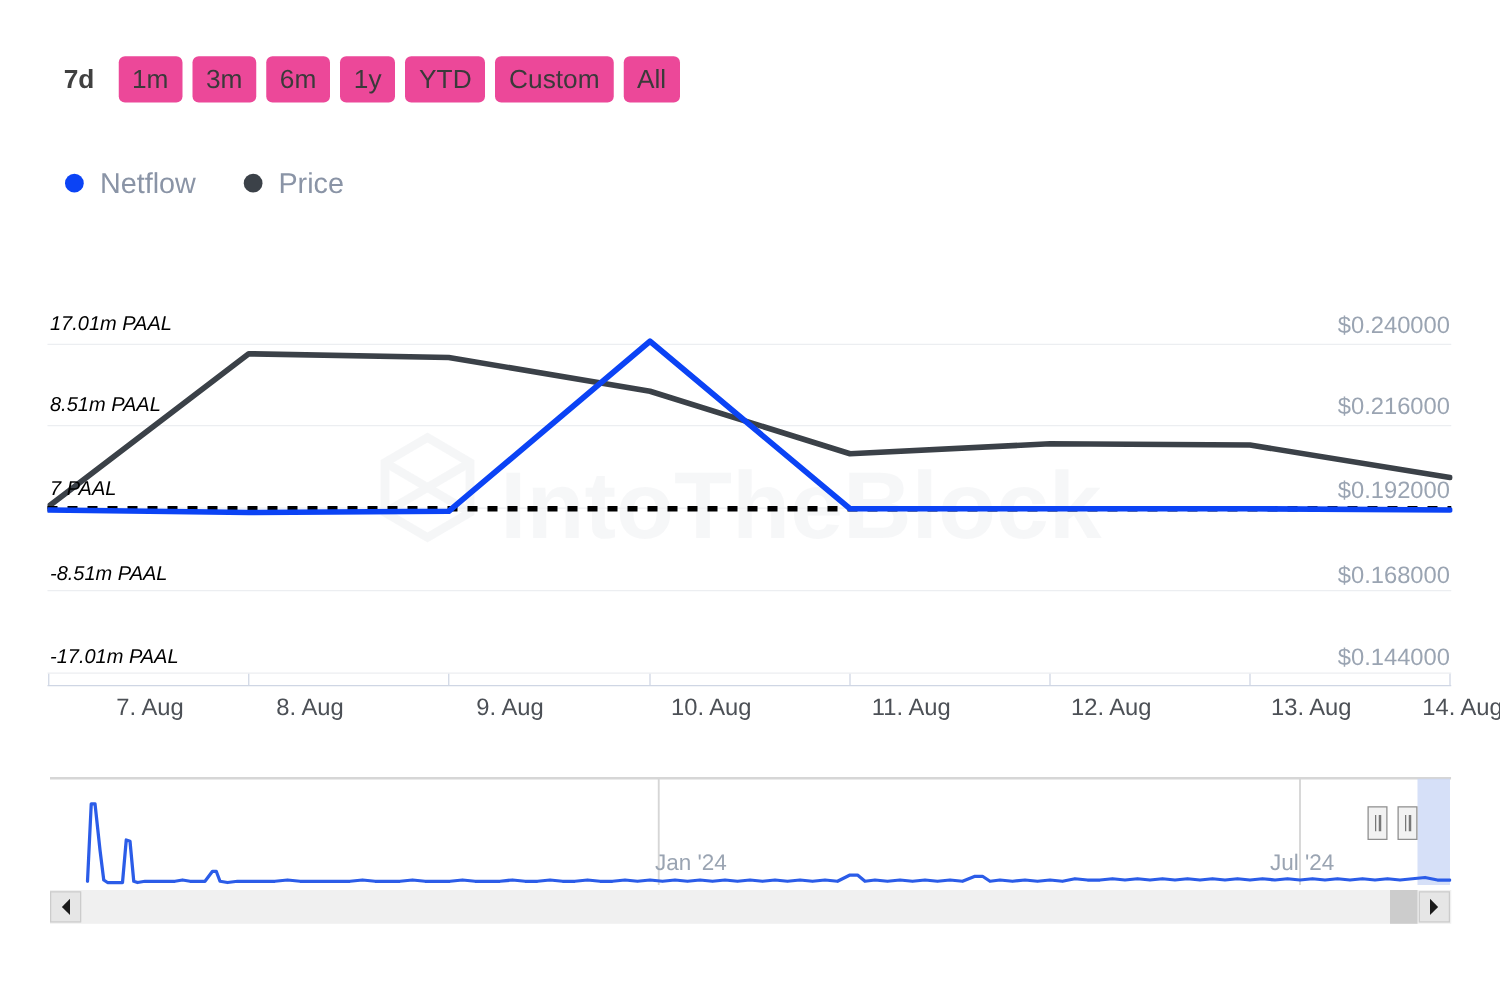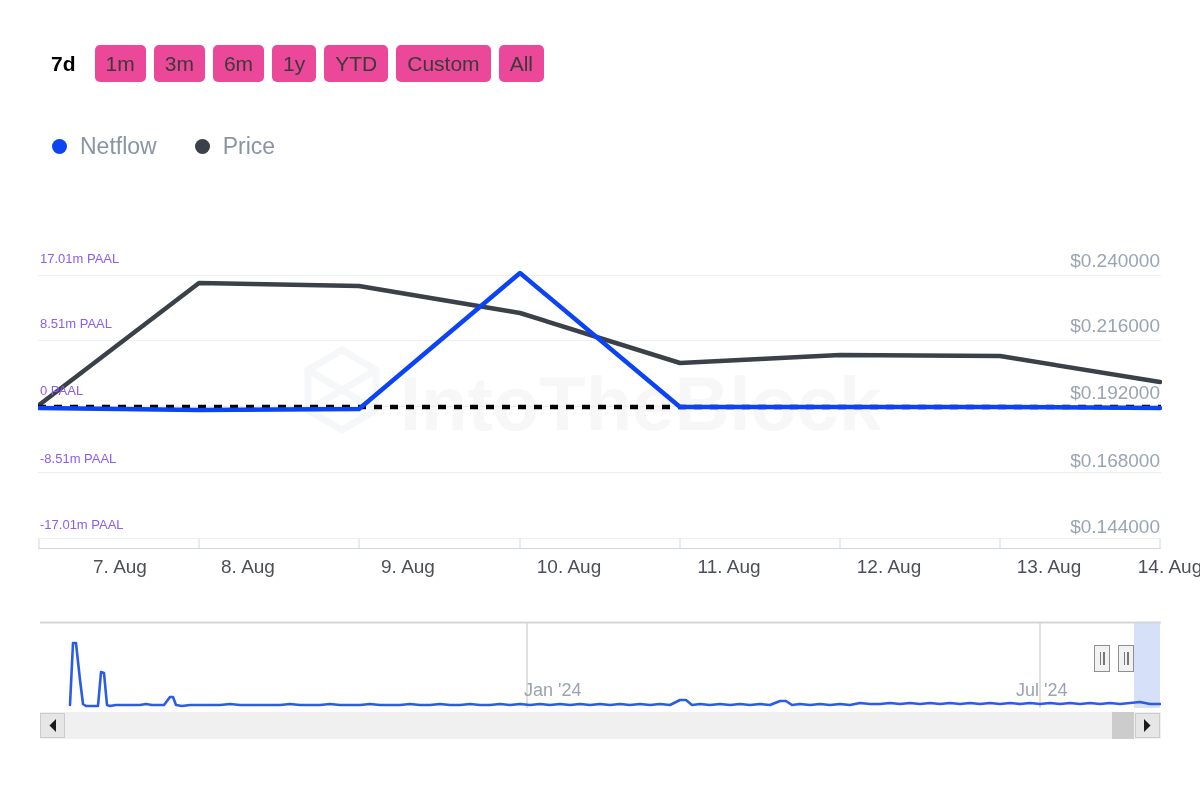--- a/index.html
+++ b/index.html
@@ -33,21 +33,21 @@
     background: #ec4899;
     color: #3a3a3a;
     cursor: pointer;
     border: none;
     font-family: "Liberation Sans", sans-serif;
     white-space: nowrap;
   }
   .range-btn.selected {
     background: #ffffff;
     font-weight: bold;
-    color: #000000;
+    color: #404040;
   }
 
   
   #legend {
     position: absolute;
     left: 52px;
     top: 133px;
     display: flex;
     align-items: center;
     gap: 38px;
@@ -73,24 +73,25 @@
   
   #plot {
     position: absolute;
     left: 0;
     top: 0;
     width: 1200px;
     height: 800px;
   }
   .axis-label-left {
     position: absolute;
-    font-size: 13px;
-    color: #8b5cf6;
-    white-space: nowrap;
-    left: 40px;
+    font-size: 16px;
+    color: #000000;
+    white-space: nowrap;
+    left: 40px;
+    font-style: italic;
   }
   .axis-label-right {
     position: absolute;
     font-size: 19px;
     color: #9aa4b2;
     white-space: nowrap;
     right: 40px;
     text-align: center;
   }
   .xlabel {
@@ -222,21 +223,21 @@
 
     <polyline fill="none" stroke="#3b4148" stroke-width="4.5" stroke-linejoin="round" stroke-linecap="round" clip-path="url(#plotclip)" points="39,405 199,283 359,286 520,313 680,363 840,355 1000,356 1160,382"></polyline>
 
     <line x1="38" y1="407" x2="1161" y2="407" stroke="#000000" stroke-width="4.5" stroke-dasharray="8 8"></line>
 
     <polyline fill="none" stroke="#0b43f5" stroke-width="4.5" stroke-linejoin="round" stroke-linecap="round" clip-path="url(#plotclip)" points="39,408 199,410 359,409 520,273 680,407 840,407 1000,407 1160,408"></polyline>
   </svg>
 
   <div class="axis-label-left" style="top:251px">17.01m PAAL</div>
   <div class="axis-label-left" style="top:316px">8.51m PAAL</div>
-  <div class="axis-label-left" style="top:383px">0 PAAL</div>
+  <div class="axis-label-left" style="top:383px">7 PAAL</div>
   <div class="axis-label-left" style="top:451px">-8.51m PAAL</div>
   <div class="axis-label-left" style="top:517px">-17.01m PAAL</div>
 
   <div class="axis-label-right" style="top:250px">$0.240000</div>
   <div class="axis-label-right" style="top:315px">$0.216000</div>
   <div class="axis-label-right" style="top:382px">$0.192000</div>
   <div class="axis-label-right" style="top:450px">$0.168000</div>
   <div class="axis-label-right" style="top:516px">$0.144000</div>
 
   <div class="xlabel" style="left:72px">7. Aug</div>

